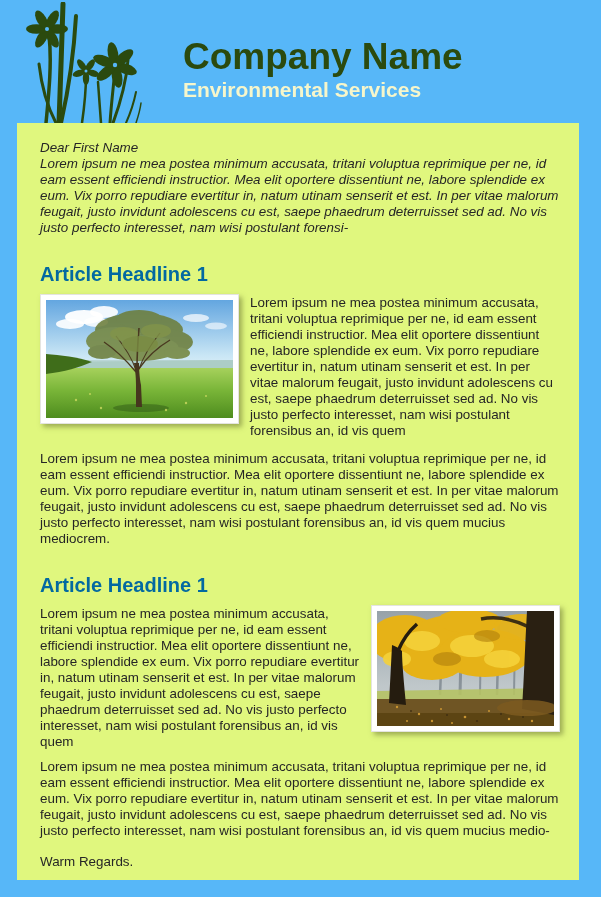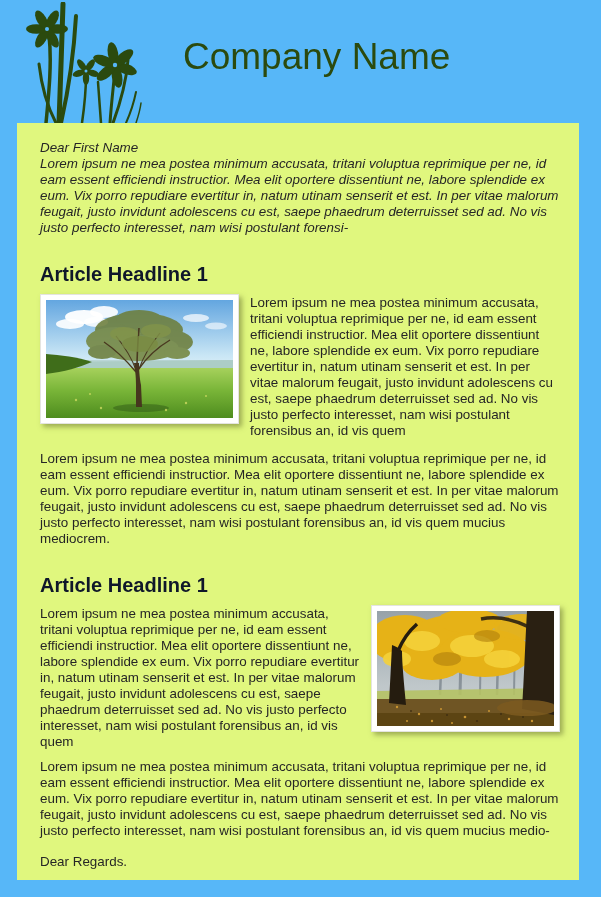--- a/index.html
+++ b/index.html
@@ -9,21 +9,21 @@
     background:#57b7f8;
     overflow:hidden;
   }
   .page{position:relative;width:601px;height:897px;background:#57b7f8;}
 
   
   .header{position:relative;height:123px;}
   .logo{position:absolute;left:16px;top:2px;}
   .titles{position:absolute;left:183px;top:38px;}
   .company-name{
-    font-size:37px;font-weight:normal;color:#2b4a0e;
+    font-size:37px;font-weight:bold;color:#2b4a0e;
     line-height:1.05;letter-spacing:0px;
   }
   .tagline{
     font-size:21px;font-weight:bold;color:#f6f6cb;
     line-height:1.1;margin-top:1px;
   }
 
   
   .content{
     box-sizing:border-box;
@@ -31,21 +31,21 @@
     width:562px;height:757px;
     background:#e0f77e;
     padding:17px 19px 0 23px;
     overflow:hidden;
     color:#262626;
     font-size:13.4px;line-height:16px;
   }
   .greeting{font-style:italic;margin:0;}
   .greeting .salutation{display:block;}
   h2.headline{
-    font-size:20px;font-weight:bold;color:#0f172a;
+    font-size:20px;font-weight:bold;color:#0369a1;
     margin:27px 0 9px 0;line-height:22px;
   }
   .article-row{display:flex;gap:11px;align-items:flex-start;}
   .photo-frame{
     flex:0 0 auto;
     background:#ffffff;
     border:1px solid #e4e4e0;
     padding:5px;
     box-shadow:3px 3px 5px rgba(90,100,40,0.5);
     font-size:0;line-height:0;
@@ -101,20 +101,21 @@
             <ellipse transform="rotate(162)" cx="7" cy="0" rx="7" ry="3.2"></ellipse>
             <ellipse transform="rotate(234)" cx="7" cy="0" rx="7" ry="3.2"></ellipse>
             <ellipse transform="rotate(306)" cx="7" cy="0" rx="7" ry="3.2"></ellipse>
             <circle r="1.5" fill="#57b7f8"></circle>
           </g>
         </g>
       </svg>
     </div>
     <div class="titles">
       <div class="company-name">Company Name</div>
+      <div class="tagline">Environmental Services</div>
     </div>
   </div>
 
   <div class="content">
 
     <p class="greeting">
       <span class="salutation">Dear First Name</span>
       <span>Lorem ipsum ne mea postea minimum accusata, tritani voluptua reprimique per ne, id eam essent efficiendi instructior. Mea elit oportere dissentiunt ne, labore splendide ex eum. Vix porro repudiare evertitur in, natum utinam senserit et est. In per vitae malorum feugait, justo invidunt adolescens cu est, saepe phaedrum deterruisset sed ad. No vis justo perfecto interesset, nam wisi postulant forensi-</span>
     </p>
 
@@ -248,19 +249,19 @@
               <circle cx="70" cy="104" r="1"></circle>
             <circle cx="100" cy="110" r="1.1"></circle>
               <circle cx="124" cy="103" r="1"></circle>
             <circle cx="146" cy="106" r="1"></circle>
           </g>
         </svg>
       </div>
     </div>
     <p class="para para-2">Lorem ipsum ne mea postea minimum accusata, tritani voluptua reprimique per ne, id eam essent efficiendi instructior. Mea elit oportere dissentiunt ne, labore splendide ex eum. Vix porro repudiare evertitur in, natum utinam senserit et est. In per vitae malorum feugait, justo invidunt adolescens cu est, saepe phaedrum deterruisset sed ad. No vis justo perfecto interesset, nam wisi postulant forensibus an, id vis quem mucius medio-</p>
 
-    <p class="regards">Dear Regards.</p>
+    <p class="regards">Warm Regards.</p>
     <p class="signature">
       </p>
     <p></p>
 
   </div>
 </div>
 
 </body></html>

